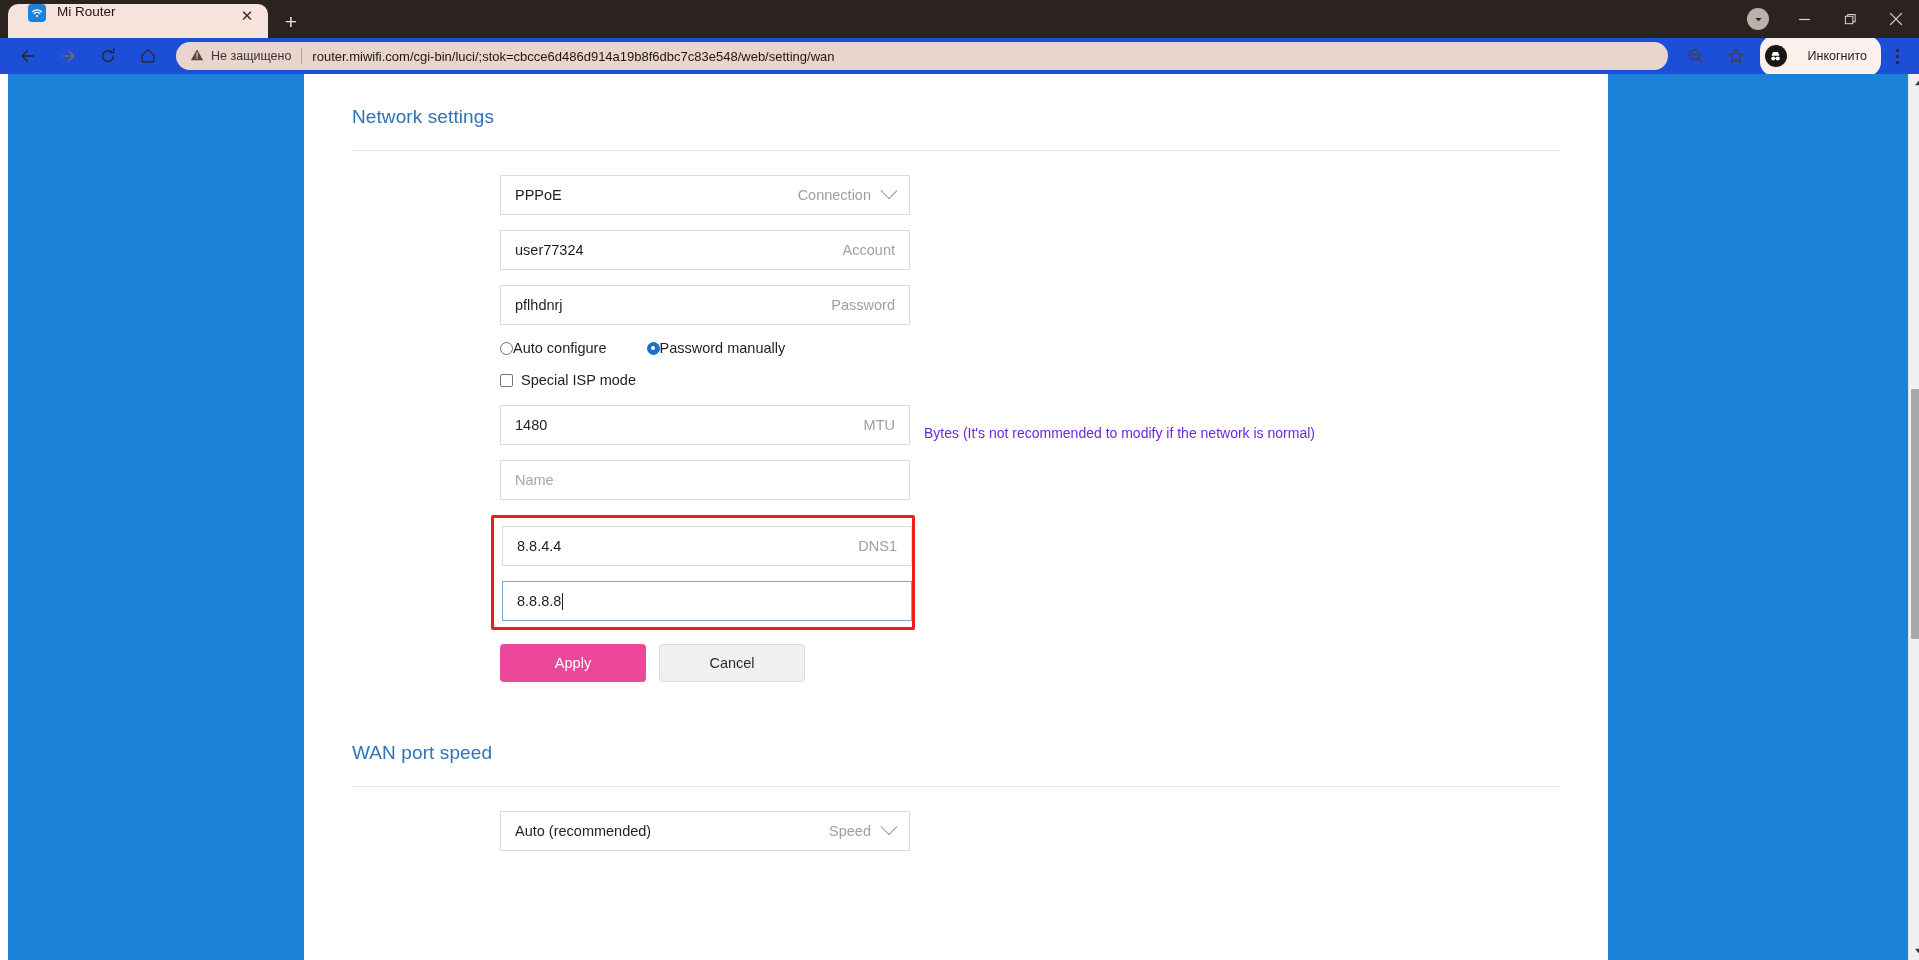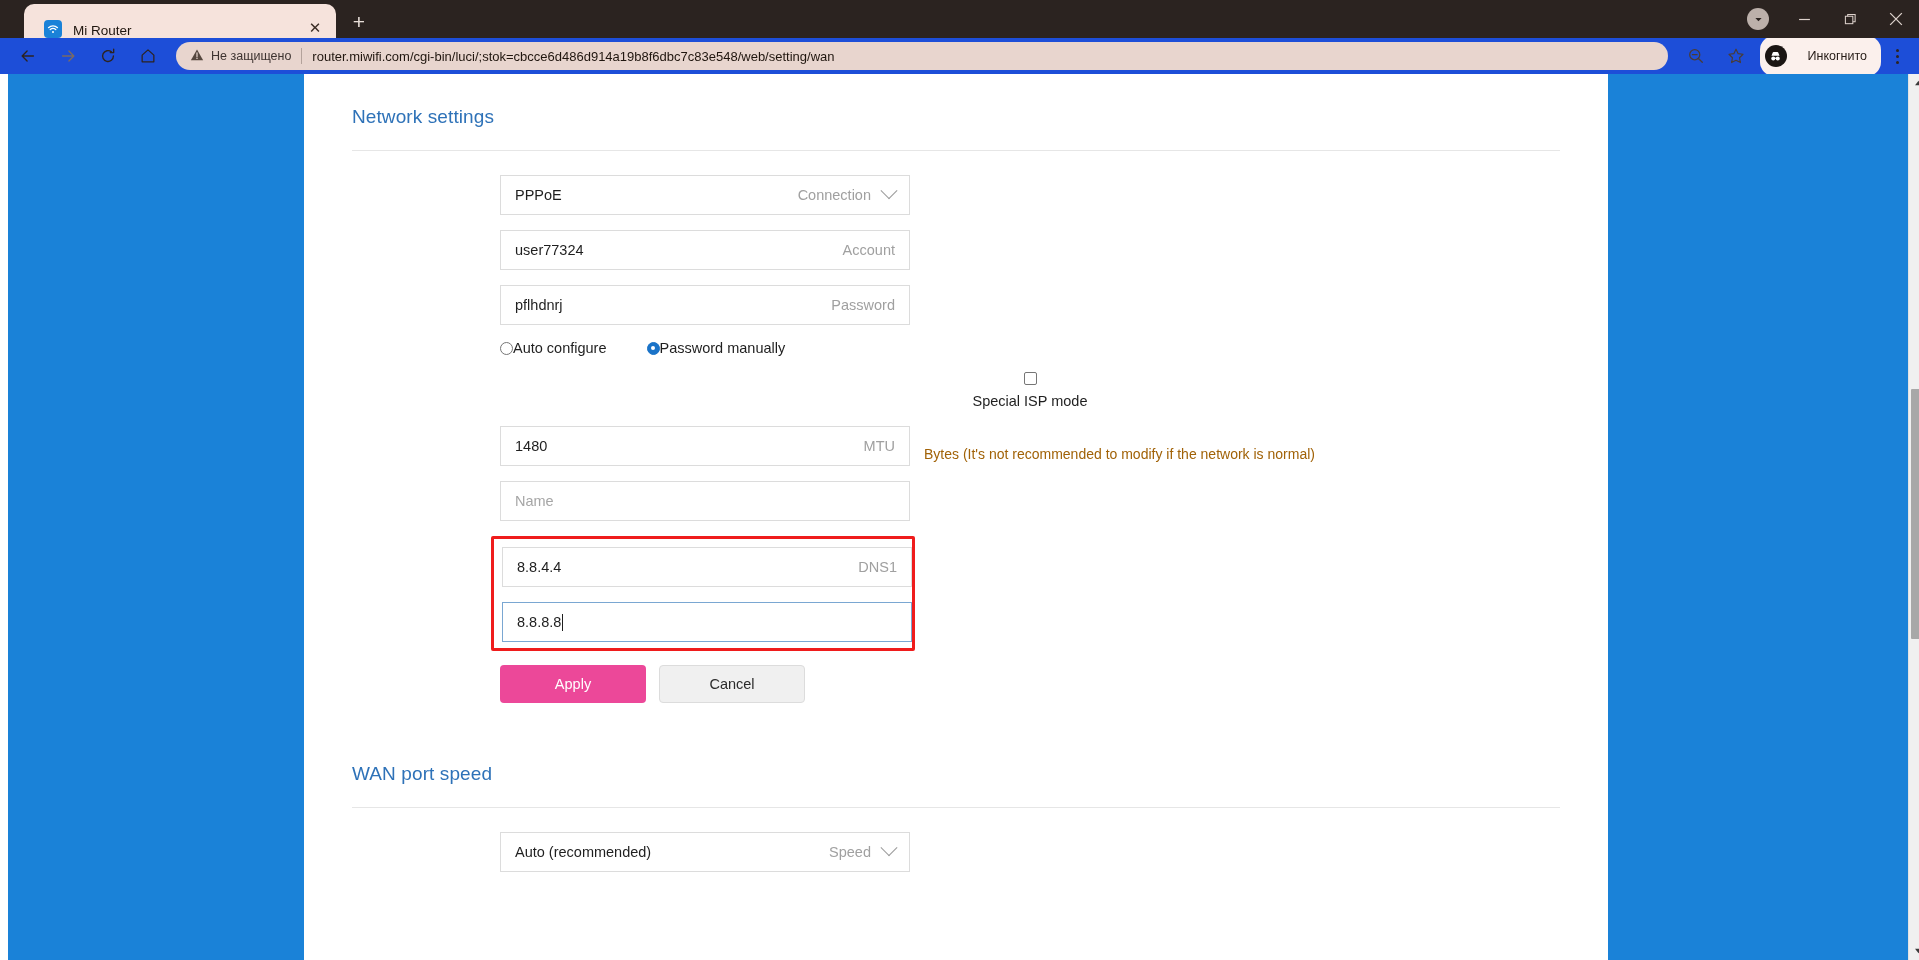--- a/index.html
+++ b/index.html
@@ -11,24 +11,24 @@
   }
 
   
   .browser { width: 1919px; height: 960px; position: relative; }
 
   .titlebar {
     height: 38px; background: #2b2320;
     display: flex; align-items: flex-end; position: relative;
   }
   .tab {
-    width: 312px; height: 34px;
+    width: 260px; height: 34px;
     background: #f6e3dc; border-radius: 10px 10px 0 0;
-    display: flex; align-items: flex-end; padding: 0 10px 0 20px;
-    position: relative; margin-left: 24px;
+    display: flex; align-items: flex-start; padding: 0 10px 0 20px;
+    position: relative; margin-left: 8px;
   }
   .tab-favicon {
     width: 18px; height: 18px; border-radius: 4px;
     background: #1a82d8; flex: 0 0 auto;
     display: flex; align-items: center; justify-content: center;
     margin-right: 11px;
   }
   .tab-title {
     font-size: 13.5px; color: #20160f; flex: 1 1 auto;
     white-space: nowrap; overflow: hidden; text-overflow: ellipsis;
@@ -146,37 +146,37 @@
   .chev {
     margin-left: 12px; width: 12px; height: 12px;
     border-right: 1.6px solid #9b9b9b; border-bottom: 1.6px solid #9b9b9b;
     transform: rotate(45deg) translate(-3px,-3px);
   }
   .caret {
     display: inline-block; width: 1px; height: 17px;
     background: #1f1f1f; margin-left: 1px; vertical-align: -3px;
   }
   .row-with-hint { display: flex; align-items: center; }
-  .hint { margin-left: 14px; font-size: 14px; color: #a16207; white-space: nowrap; }
+  .hint { margin-left: 14px; font-size: 14px; color: #6d28d9; white-space: nowrap; }
 
   .choice-row { display: flex; align-items: center; gap: 0; margin: 7px 0 16px 0; }
   .choice {
     display: flex; align-items: center; gap: 0; margin-right: 40px;
     font-size: 14.5px; color: #1f1f1f; text-align: center;
   }
   .radio {
     width: 13px; height: 13px; border: 1px solid #767676; border-radius: 50%;
     background: #fff; position: relative; flex: 0 0 auto;
   }
   .radio.checked { border-color: #1a73c8; background: #1a73c8; }
   .radio.checked::after {
     content:''; position:absolute; left:3.5px; top:3.5px;
     width:4px; height:4px; border-radius:50%; background:#fff;
   }
-  .checkbox-row { display:flex; align-items:center; gap: 8px; margin: 0 0 17px 0; font-size: 14.5px; color:#1f1f1f;flex-direction:column; }
+  .checkbox-row { display:flex; align-items:center; gap: 8px; margin: 0 0 17px 0; font-size: 14.5px; color:#1f1f1f; }
   .checkbox {
     width: 13px; height: 13px; border: 1px solid #767676; border-radius: 2px;
     background: #fff; flex: 0 0 auto;
   }
 
   .highlight-box {
     border: 3px solid #ef1c1c; border-radius: 2px;
     padding: 8px 8px 6px 8px; margin: 0 0 14px -9px;
     width: 424px;
   }

